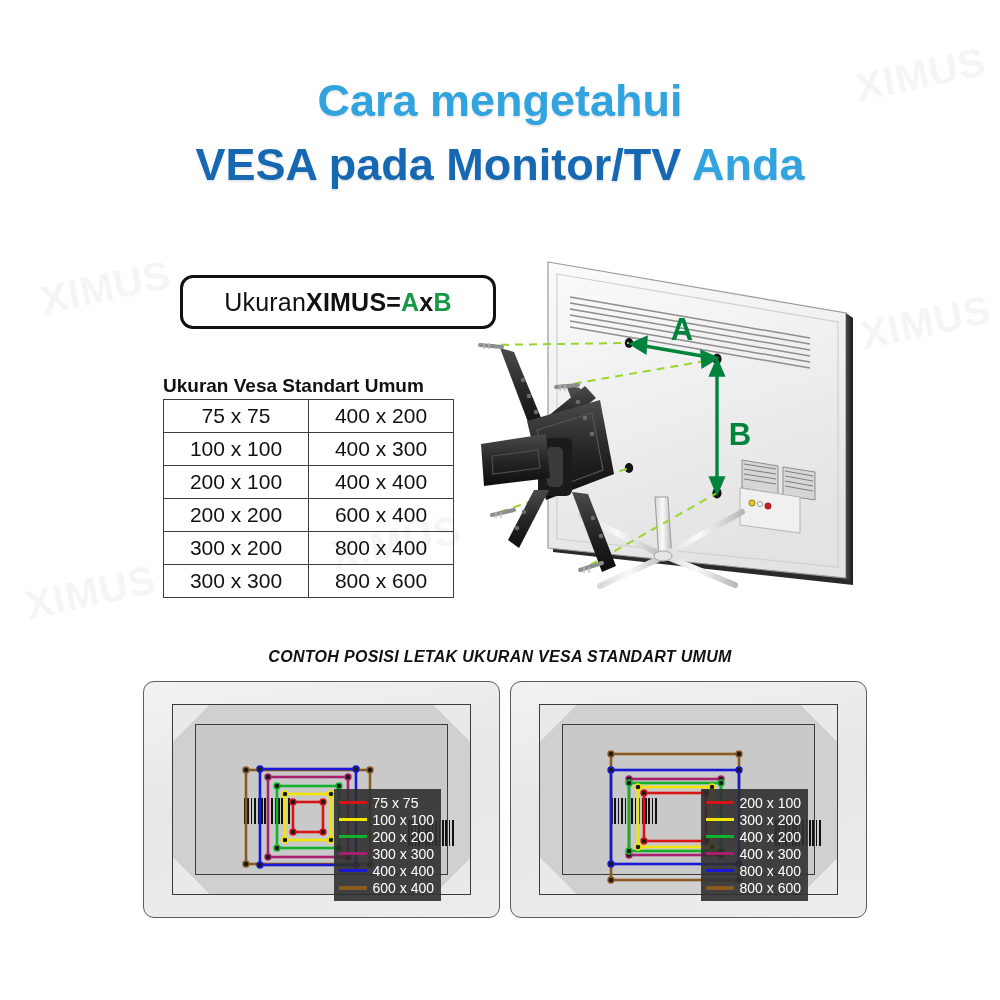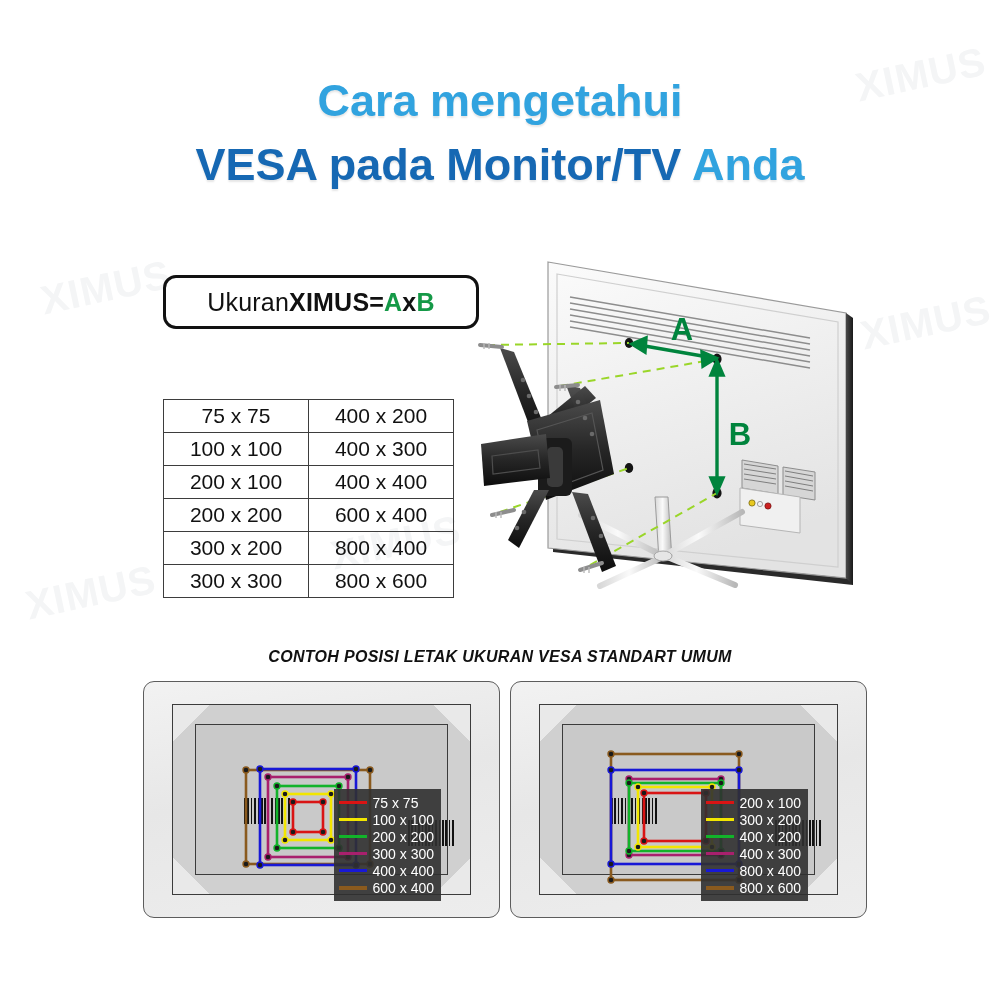--- a/index.html
+++ b/index.html
@@ -17,21 +17,21 @@
 
   
   .title-wrap{position:absolute;left:0;top:78px;width:1000px;text-align:center;}
   .t-line1{font-size:45px;font-weight:700;color:#31a3df;line-height:1.03;
            text-shadow:0 2px 2px rgba(0,0,0,.10);}
   .t-line2{font-size:45px;font-weight:700;color:#1668b3;line-height:1.12;
            text-shadow:0 2px 2px rgba(0,0,0,.10);margin-top:16px;}
   .t-accent{color:#31a3df;}
 
   
-  .formula{position:absolute;left:163px;top:275px;width:310px;height:48px;
+  .formula{position:absolute;left:180px;top:275px;width:310px;height:48px;
            border:3px solid #111;border-radius:13px;background:#fff;
            display:flex;align-items:center;justify-content:center;
            font-size:25px;color:#111;letter-spacing:.2px;}
   .formula b{font-weight:700;}
   .g{color:#159947;font-weight:700;}
 
   
   .tbl-head{position:absolute;left:163px;top:375px;font-size:19px;font-weight:700;color:#111;}
   table.vesa{position:absolute;left:163px;top:399px;border-collapse:collapse;}
   table.vesa td{border:1.6px solid #3d3d3d;font-size:21px;color:#111;
@@ -87,20 +87,21 @@
 
   <div class="formula">
     <span>Ukuran </span>
       <b>XIMUS</b>
       <b> = </b>
       <span class="g">A</span>
       <b> x </b>
       <span class="g">B</span>
   </div>
 
+  <div class="tbl-head">Ukuran Vesa Standart Umum</div>
   <table class="vesa">
     <tbody id="vesa-tbody">
         <tr>
           <td>75 x 75</td>
           <td>400 x 200</td>
         </tr>
         <tr>
           <td>100 x 100</td>
           <td>400 x 300</td>
         </tr>

